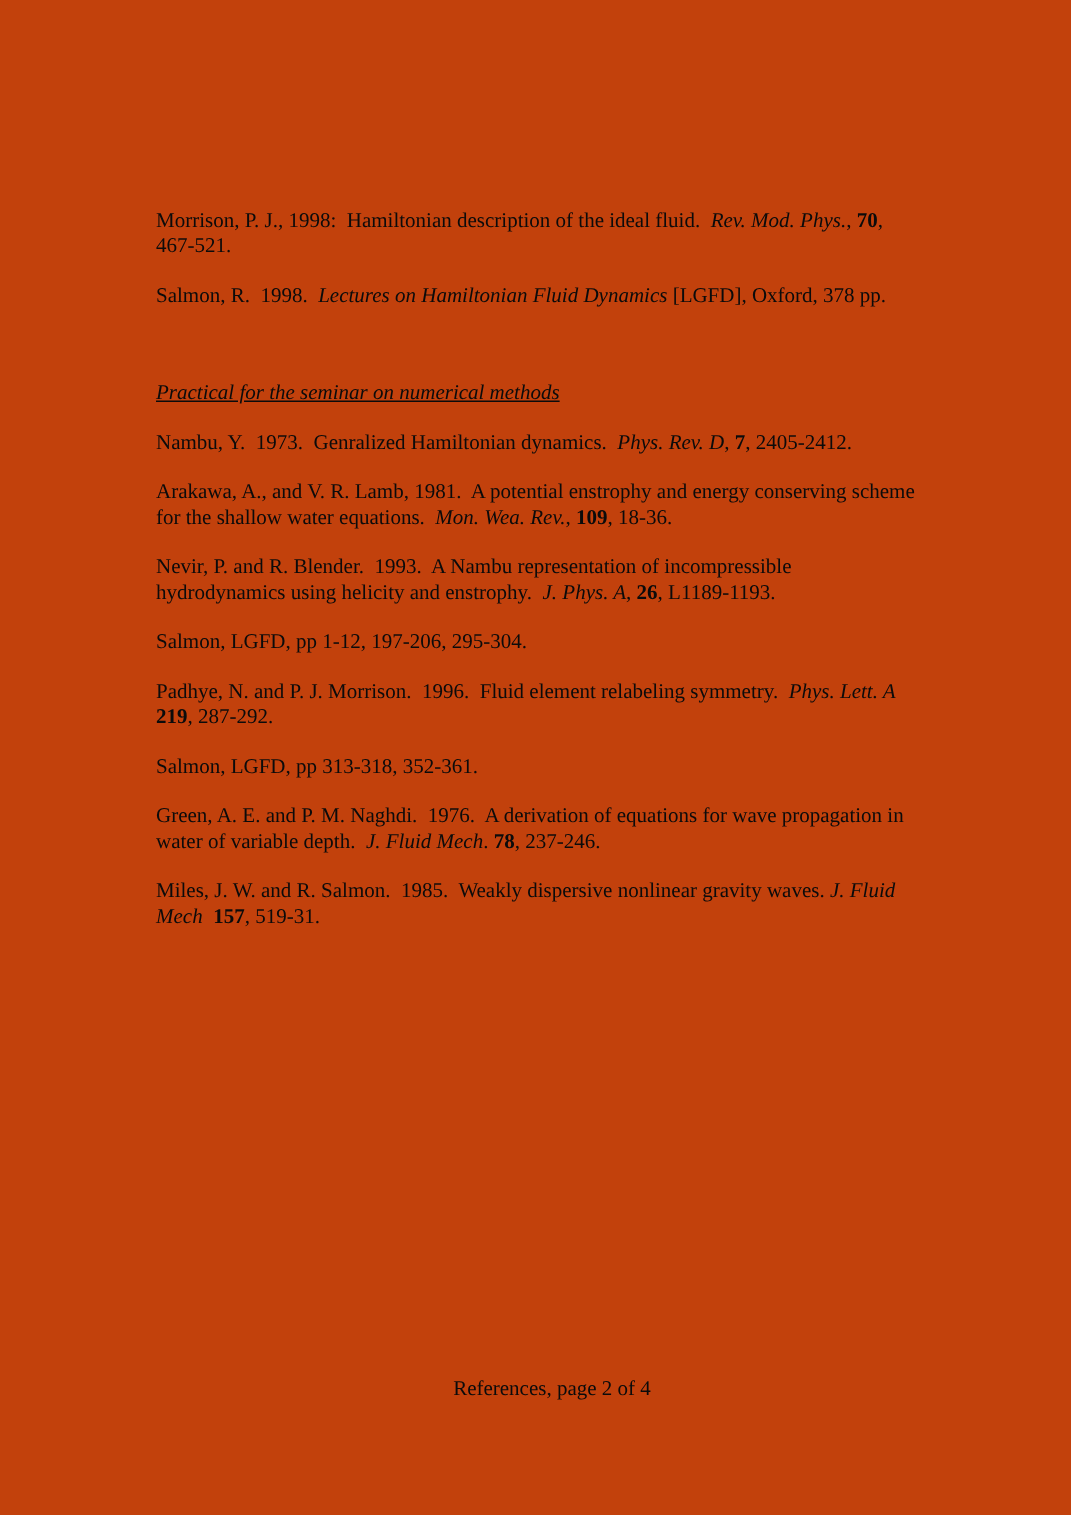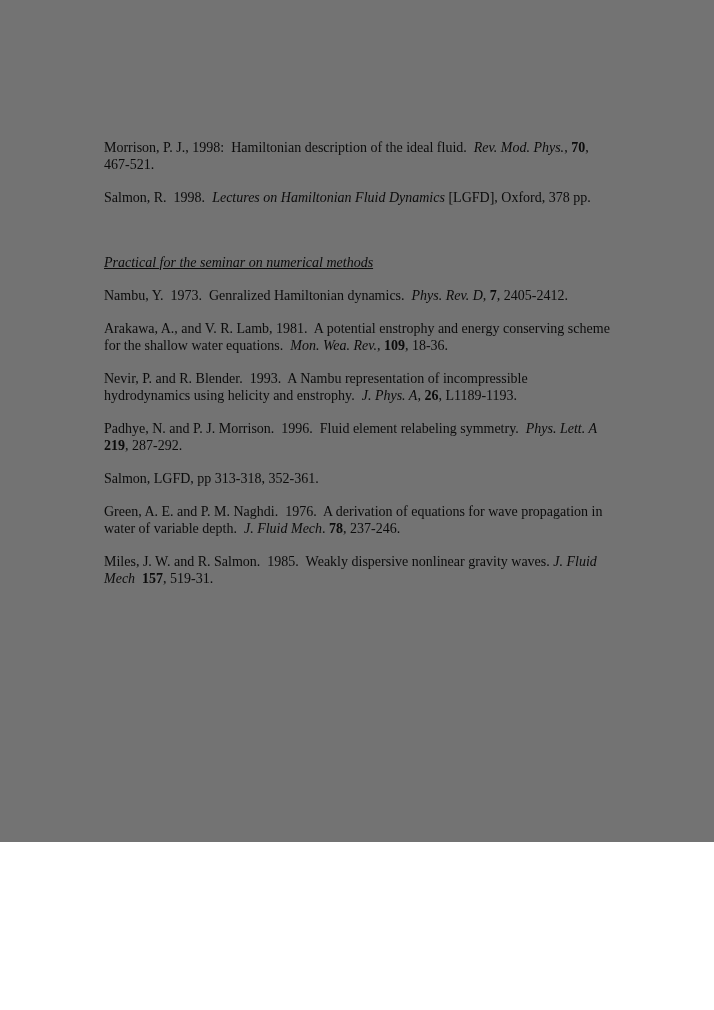--- a/index.html
+++ b/index.html
@@ -3,22 +3,22 @@
 <meta charset="utf-8">
 <style>
   html, body {
     margin: 0;
     padding: 0;
     background: #ffffff;
   }
   .page {
     position: relative;
     width: 714px;
-    height: 842px;
-    background: #737373;
+    height: 1010px;
+    background: #c2410c;
     font-family: "Liberation Serif", serif;
     color: #0b0b0b;
     overflow: hidden;
   }
   .content {
     position: absolute;
     left: 104px;
     top: 139px;
     width: 508px;
     font-size: 14px;
@@ -60,20 +60,21 @@
         <p class="reference"><span class="seg">Morrison, P. J., 1998:  Hamiltonian description of the ideal fluid.  </span><span class="seg italic">Rev. Mod. Phys.</span><span class="seg">, </span><span class="seg bold">70</span><span class="seg">, 467-521.</span></p>
         <p class="reference"><span class="seg">Salmon, R.  1998.  </span><span class="seg italic">Lectures on Hamiltonian Fluid Dynamics</span><span class="seg"> [LGFD], Oxford, 378 pp.</span></p>
       </div>
       <div class="section">
         <h2 class="section-heading">Practical for the seminar on numerical methods</h2>
         <p class="reference"><span class="seg">Nambu, Y.  1973.  Genralized Hamiltonian dynamics.  </span><span class="seg italic">Phys. Rev. D</span><span class="seg">, </span><span class="seg bold">7</span><span class="seg">, 2405-2412.</span></p>
         <p class="reference"><span class="seg">Arakawa, A., and V. R. Lamb, 1981.  A potential enstrophy and energy conserving scheme for the shallow water equations.  </span><span class="seg italic">Mon. Wea. Rev.</span><span class="seg">, </span><span class="seg bold">109</span><span class="seg">, 18-36.</span></p>
         <p class="reference"><span class="seg">Nevir, P. and R. Blender.  1993.  A Nambu representation of incompressible hydrodynamics using helicity and enstrophy.  </span><span class="seg italic">J. Phys. A</span><span class="seg">, </span><span class="seg bold">26</span><span class="seg">, L1189-1193.</span></p>
       </div>
       <div class="section">
+        <p class="reference"><span class="seg">Salmon, LGFD, pp 1-12, 197-206, 295-304.</span></p>
         <p class="reference"><span class="seg">Padhye, N. and P. J. Morrison.  1996.  Fluid element relabeling symmetry.  </span><span class="seg italic">Phys. Lett. A</span><span class="seg"> </span><span class="seg bold">219</span><span class="seg">, 287-292.</span></p>
       </div>
       <div class="section">
         <p class="reference"><span class="seg">Salmon, LGFD, pp 313-318, 352-361.</span></p>
         <p class="reference"><span class="seg">Green, A. E. and P. M. Naghdi.  1976.  A derivation of equations for wave propagation in water of variable depth.  </span><span class="seg italic">J. Fluid Mech</span><span class="seg">. </span><span class="seg bold">78</span><span class="seg">, 237-246.</span></p>
         <p class="reference"><span class="seg">Miles, J. W. and R. Salmon.  1985.  Weakly dispersive nonlinear gravity waves. </span><span class="seg italic">J. Fluid Mech</span><span class="seg">  </span><span class="seg bold">157</span><span class="seg">, 519-31.</span></p>
       </div>
     </div>
   <div class="footer">References, page 2 of 4</div>
 </div>

